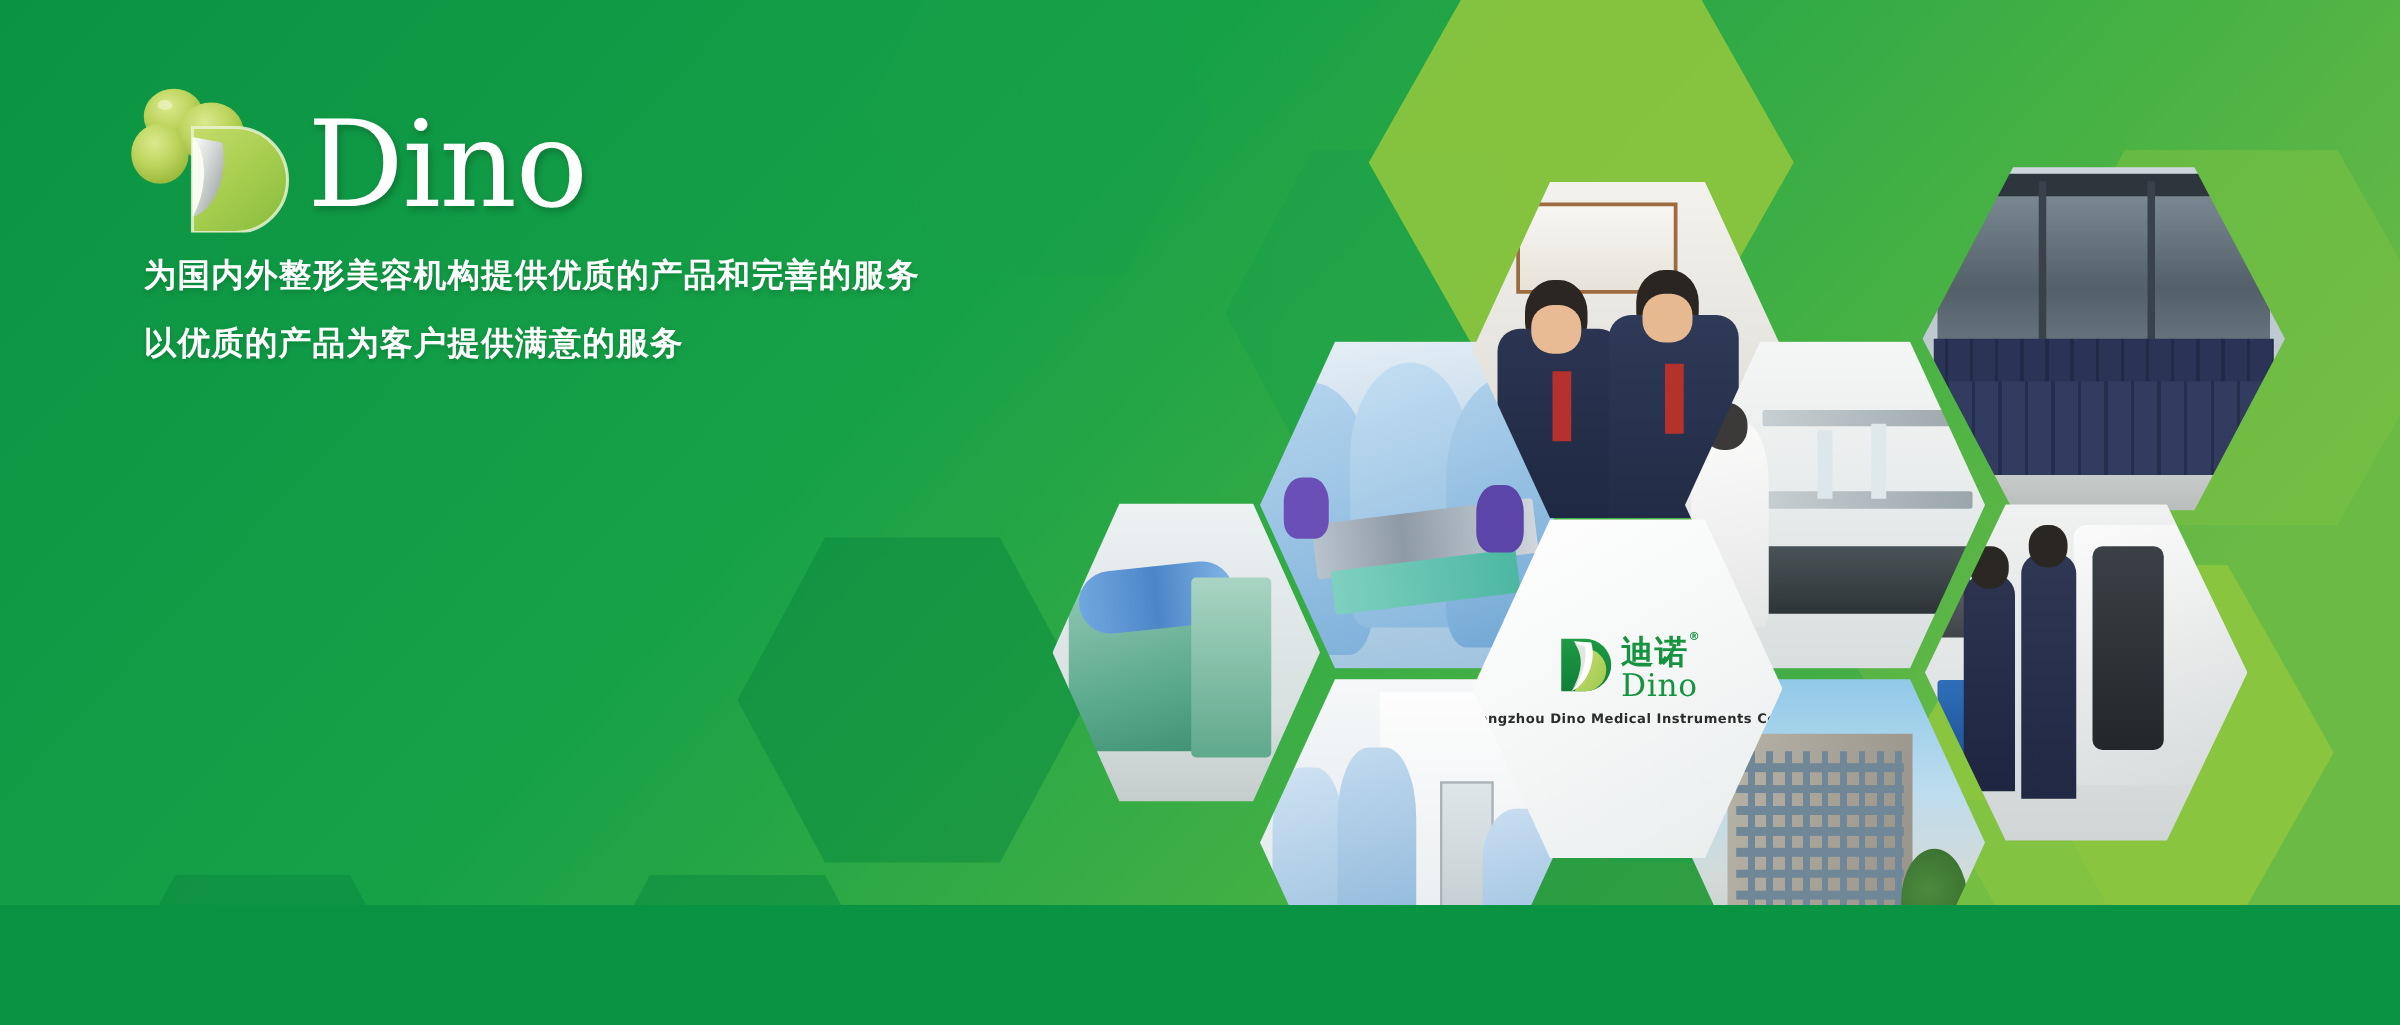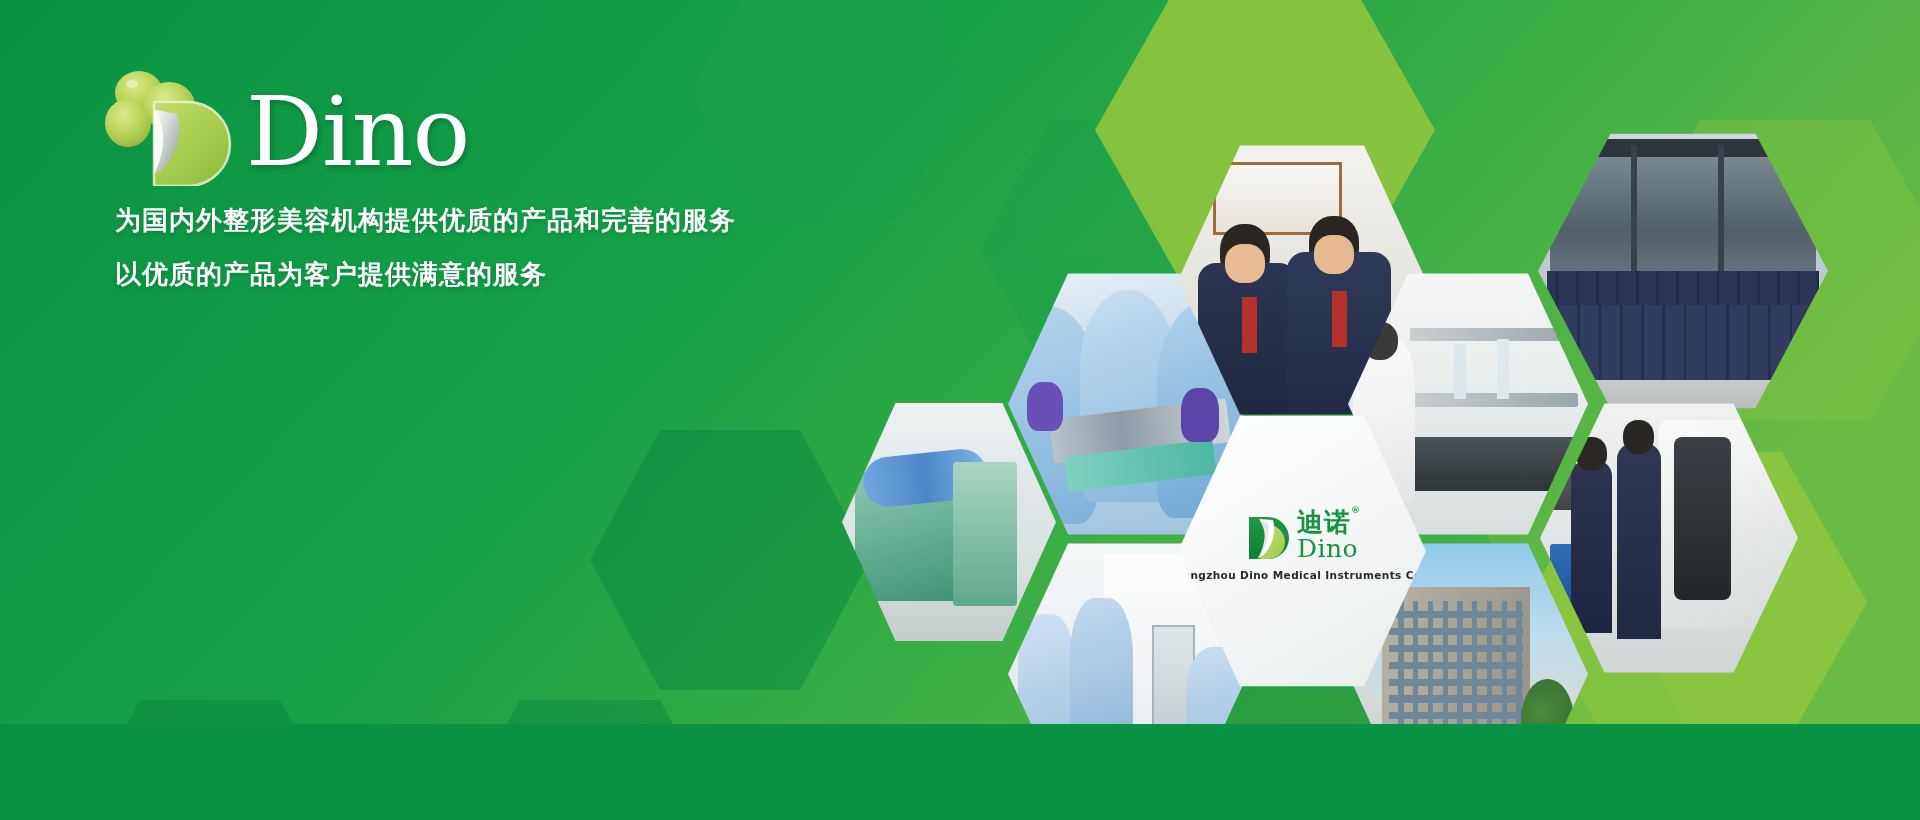--- a/index.html
+++ b/index.html
@@ -47,21 +47,21 @@
   }
   .hexcell .fill{position:absolute;inset:0;}
 
   
   .hexlogo{
     position:absolute;
     clip-path:polygon(25% 2%,75% 2%,100% 50%,75% 98%,25% 98%,0% 50%);
     background:linear-gradient(150deg,#ffffff 0%,#f4f6f6 55%,#e7eceb 100%);
     display:flex;flex-direction:column;align-items:center;justify-content:center;
   }
-  .logo-row{display:flex;align-items:flex-end;gap:7px;margin-bottom:8px;}
+  .logo-row{display:flex;align-items:flex-start;gap:7px;margin-bottom:8px;}
   .logo-d{position:relative;width:44px;height:46px;}
   .logo-txt{display:flex;flex-direction:column;align-items:flex-start;line-height:1;}
   .logo-cn{
     font-family:"DejaVu Sans","Liberation Sans",sans-serif;
     font-weight:700;font-size:26px;color:#16933f;letter-spacing:1px;position:relative;
   }
   .logo-reg{font-size:9px;vertical-align:super;position:absolute;top:-3px;right:-10px;color:#16933f;}
   .logo-en{
     font-family:"DejaVu Serif","Liberation Serif",serif;
     font-size:25px;color:#16933f;margin-top:1px;letter-spacing:0.5px;

